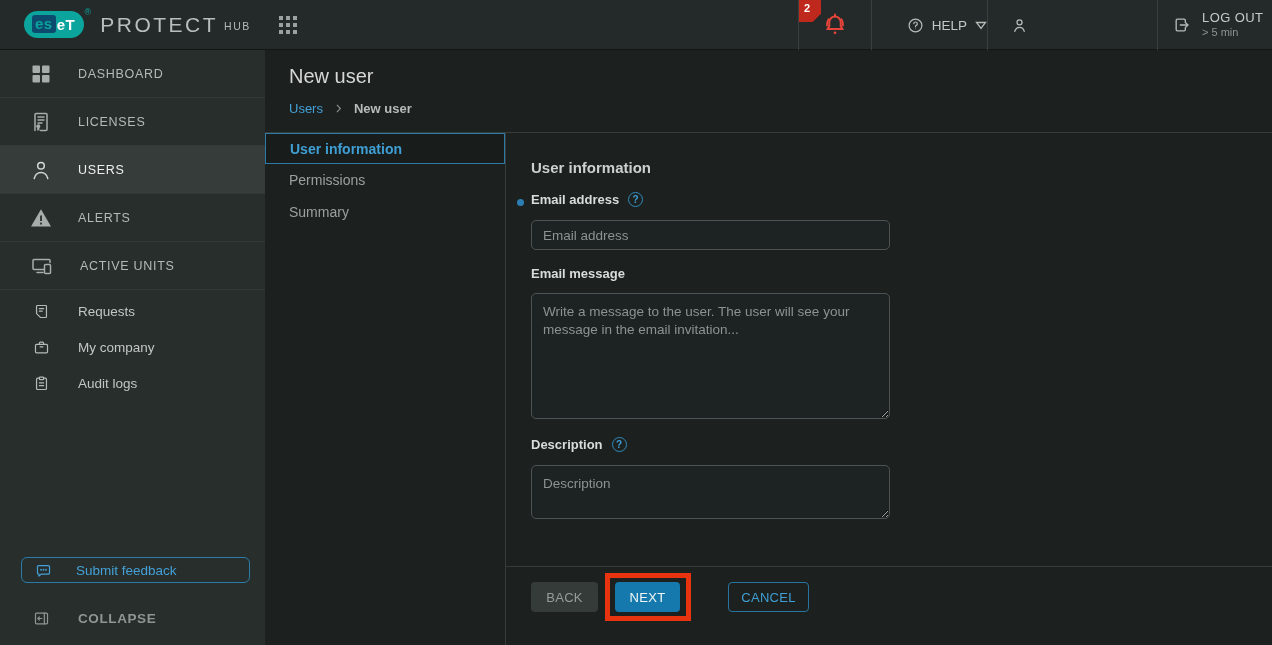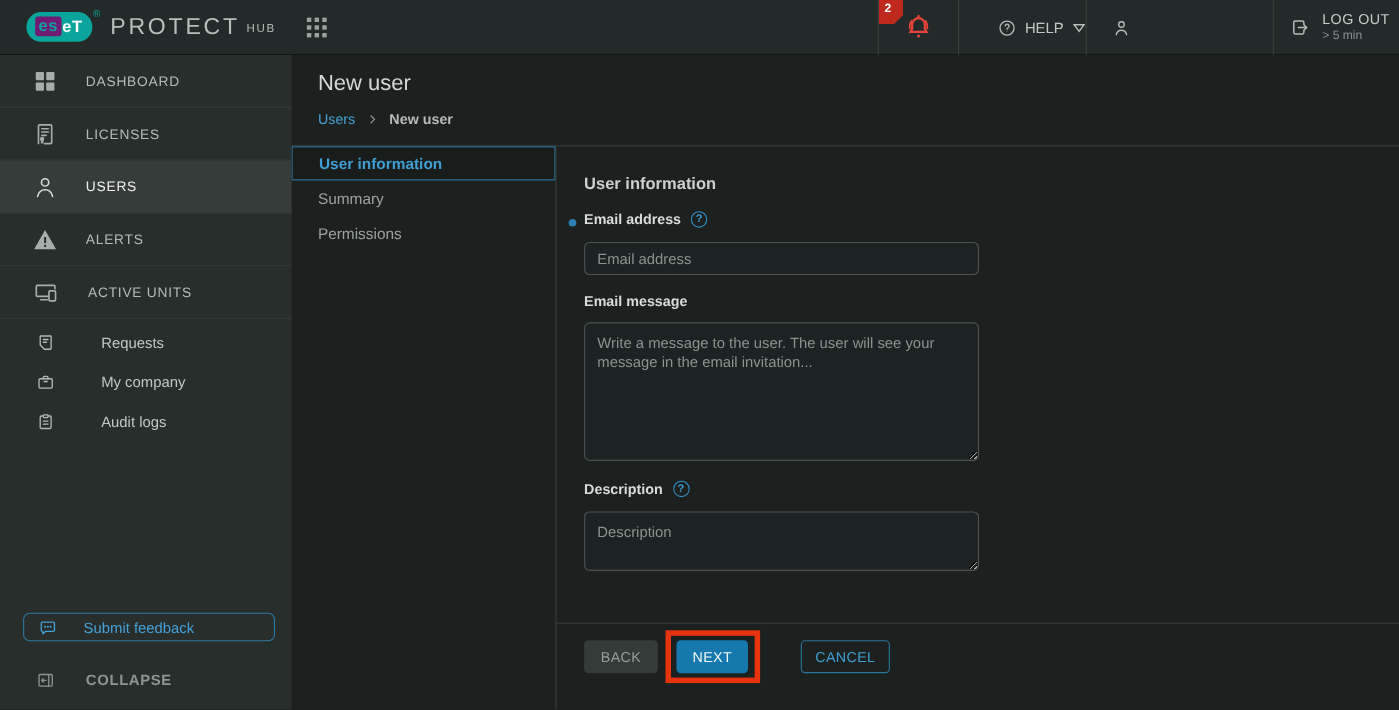--- a/index.html
+++ b/index.html
@@ -6,21 +6,21 @@
   html,body { width:1272px; height:645px; overflow:hidden; background:#1c2120;
               font-family:"Liberation Sans", sans-serif; }
 
   
   .topbar { position:absolute; left:0; top:0; width:1272px; height:50px;
             background:#242a29; border-bottom:1px solid #121716; z-index:30;
             display:flex; align-items:center; }
   .brand { display:flex; align-items:center; margin-left:24px; position:relative; }
   .logo-pill { background:#0ca59d; border-radius:15px; padding:4px 9px 5px 8px;
                display:flex; align-items:center; gap:1px; position:relative; }
-  .logo-es { background:#701a75; color:#0ca59d; font-weight:800; font-size:15px;
+  .logo-es { background:#0c4a6e; color:#0ca59d; font-weight:800; font-size:15px;
              padding:0 3px 1px 3px; border-radius:3px; letter-spacing:0.5px; }
   .logo-et { color:#ffffff; font-weight:800; font-size:15px; letter-spacing:0.5px; }
   .logo-reg { position:absolute; top:-4px; right:-7px; color:#0ca59d; font-size:9px; }
   .brand-product { margin-left:16px; color:#b8bebc; font-size:21px; letter-spacing:2.5px; }
   .brand-suffix { margin-left:6px; color:#b3b9b7; font-size:10.5px; letter-spacing:1.5px;
                   align-self:center; padding-top:3px; }
   .waffle { margin-left:28px; display:grid; grid-template-columns:repeat(3,4px);
             grid-gap:3px; cursor:pointer; }
   .waffle i { width:4px; height:4px; background:#9aa19f; display:block; }
 
@@ -42,21 +42,21 @@
 
   
   .sidebar { position:absolute; left:0; top:50px; width:265px; height:595px;
              background:#282e2c; z-index:20; }
   .side-item { height:48px; display:flex; align-items:center; padding-left:29px;
                gap:25px; border-bottom:1px solid #323836; color:#b4bab8;
                font-size:12.5px; letter-spacing:0.7px; cursor:pointer; }
   .side-item.active { background:#363c3a; color:#edf0ef; }
   .side-item svg { flex:0 0 auto; }
   .side-sub { height:36px; display:flex; align-items:center; padding-left:33px;
-              gap:42px; color:#c2c7c5; font-size:13.5px; cursor:pointer; }
+              gap:28px; color:#c2c7c5; font-size:13.5px; cursor:pointer; }
   .feedback-btn { position:absolute; left:21px; top:507px; width:229px; height:26px;
                   border:1px solid #2b7ba6; border-radius:6px; background:transparent;
                   display:flex; align-items:center; padding-left:13px; gap:24px;
                   color:#44a0d6; font-size:13.5px; cursor:pointer; }
   .collapse-row { position:absolute; left:33px; top:560px; display:flex;
                   align-items:center; gap:28px; color:#8f9593; font-size:13.5px;
                   font-weight:700; letter-spacing:0.6px; cursor:pointer; }
 
   
   .main { position:absolute; left:265px; top:50px; width:1007px; height:595px;
@@ -309,22 +309,22 @@
         <svg width="13" height="13" viewBox="0 0 24 24" fill="none" stroke="#8d9392" stroke-width="2">
           <path d="M9 5.5 15.5 12 9 18.5"></path>
         </svg>
       </span>
       <span class="crumb-current">New user</span>
     </div>
   </div>
 
   <div class="steps">
     <div class="step active">User information</div>
+    <div class="step">Permissions</div>
     <div class="step">Summary</div>
-    <div class="step">Permissions</div>
   </div>
 
   <div class="panel">
     <div class="panel-heading">User information</div>
 
     <span class="req-dot" style="left:11px; top:66px"></span>
     <div class="field-label-row" style="left:25px; top:59px">
       <span class="field-label">Email address</span>
       <span class="help-badge">?</span>
     </div>

